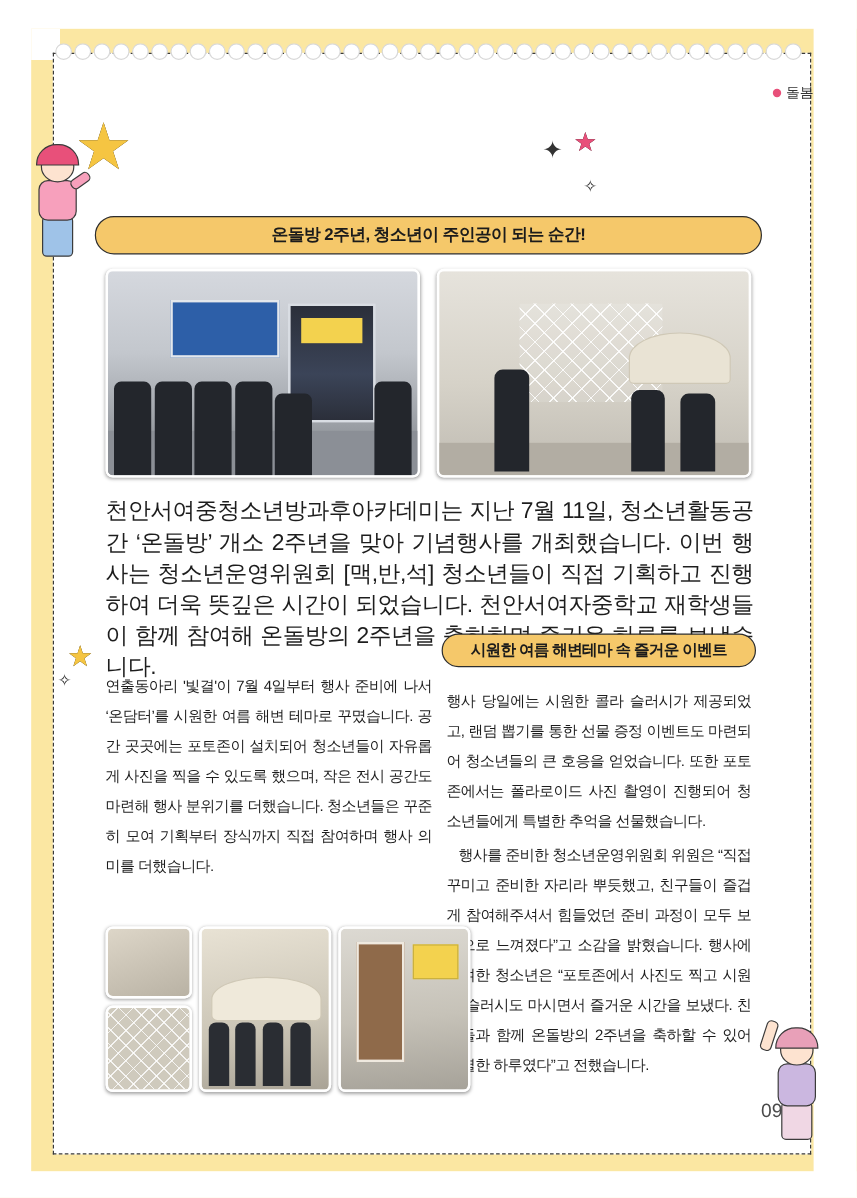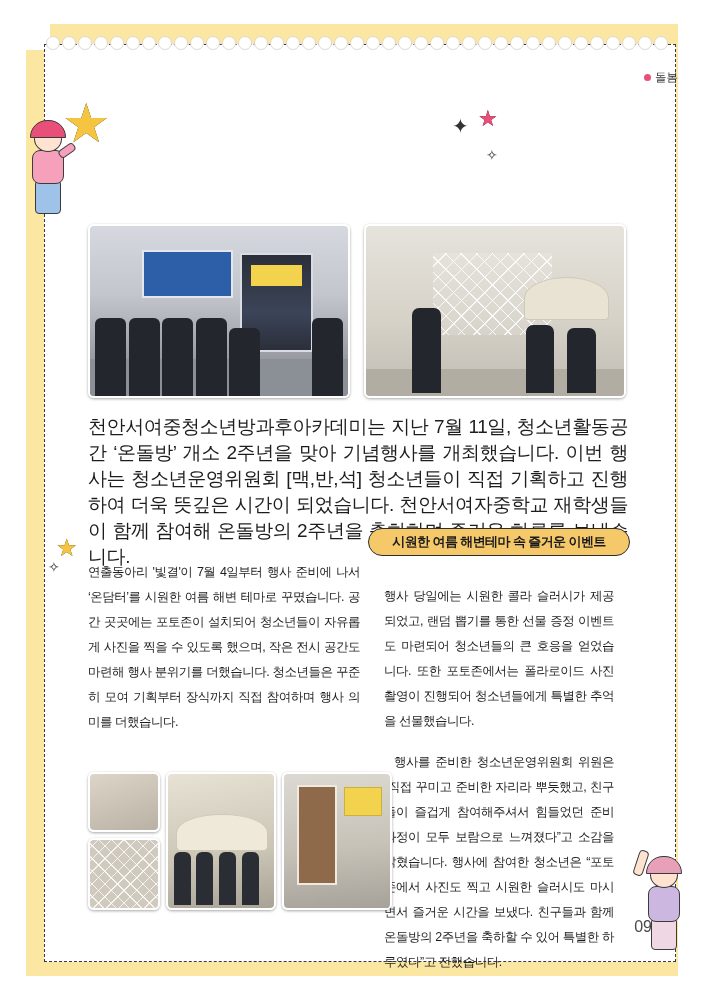--- a/index.html
+++ b/index.html
@@ -248,21 +248,21 @@
   .col-text {
     position: absolute;
     font-size: 12.5px;
     line-height: 25px;
     color: #1d1d1d;
     text-align: justify;
     letter-spacing: -0.5px;
   }
   .col-left { left: 88px; top: 560px; width: 272px; }
   .col-right { left: 368px; top: 568px; width: 262px; }
-  .col-right p { margin: 16px; }
+  .col-right p { margin: 4px; }
   .col-right p.indent { text-indent: 10px; }
   
   .ph3 { left: 88px; top: 772px; width: 72px; height: 60px; }
   .ph3 .photo-inner { background: linear-gradient(160deg,#ddd6c8,#b9b2a4); }
   .ph4 { left: 88px; top: 838px; width: 72px; height: 72px; }
   .ph4 .photo-inner {
     background: #cfcabd;
     background-image:
       repeating-linear-gradient(45deg, rgba(255,255,255,0.8) 0 1px, transparent 1px 9px),
       repeating-linear-gradient(-45deg, rgba(255,255,255,0.8) 0 1px, transparent 1px 9px);
@@ -425,20 +425,21 @@
   </div>
 
   <div class="star" style="left:62px; top:96px; font-size:54px;">★</div>
   <div class="star-outline" style="left:452px; top:116px; font-size:20px;">✦</div>
   <div class="star star-pink" style="left:478px; top:108px; font-size:22px;">★</div>
   <div class="star-outline" style="left:486px; top:148px; font-size:14px;">✧</div>
   <div class="star" style="left:56px; top:536px; font-size:24px;">★</div>
   <div class="star-outline" style="left:48px; top:560px; font-size:14px;">✧</div>
 
 
+  <div class="subtitle-pill">온돌방 2주년, 청소년이 주인공이 되는 순간!</div>
 
   <div class="photo ph1">
     <div class="photo-inner">
       <div class="floor"></div>
       <div class="wallpanel"></div>
       <div class="banner"></div>
       <div class="student" style="left:2%"></div>
       <div class="student" style="left:15%"></div>
       <div class="student" style="left:28%"></div>
       <div class="student" style="left:41%"></div>

